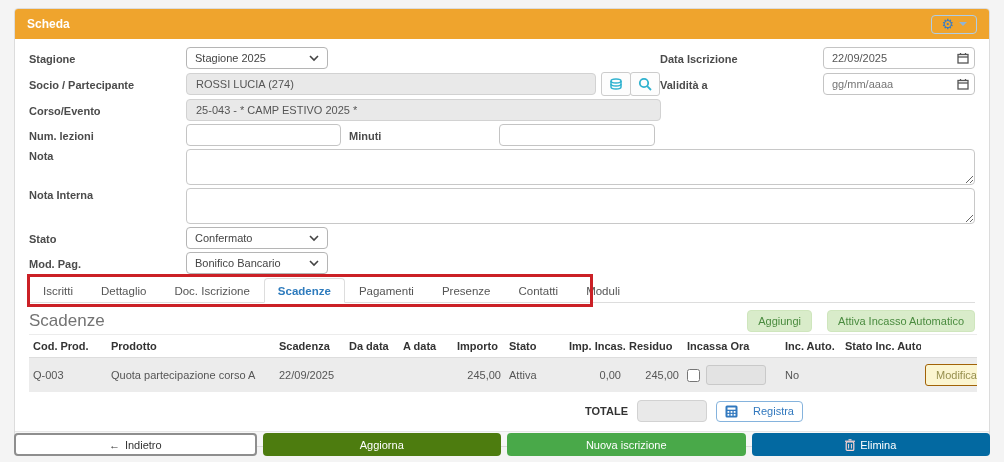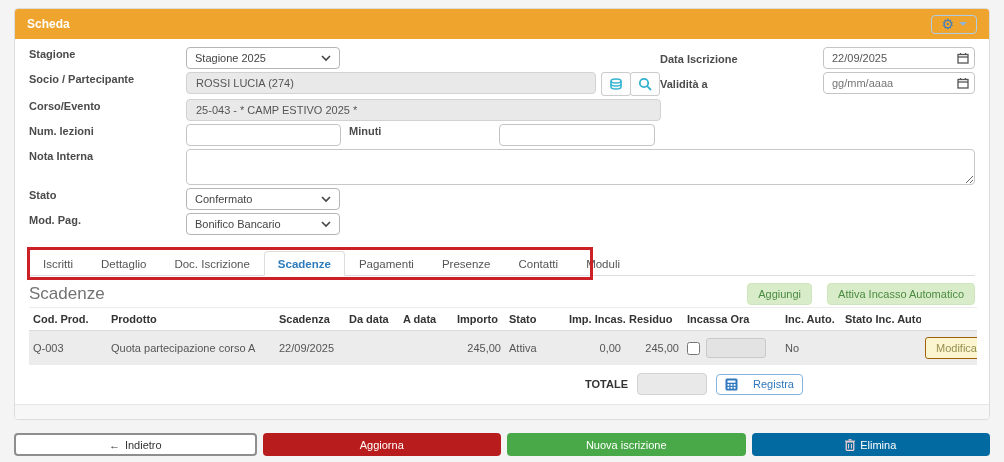--- a/index.html
+++ b/index.html
@@ -23,25 +23,25 @@
   .panel-title { color:#fff; font-size:12px; font-weight:bold; }
   .gear-btn {
     margin-left:auto; display:flex; align-items:center; gap:5px;
     border:1px solid #aecde6; border-radius:4px; padding:1px 9px 2px;
     cursor:pointer; background:transparent;
   }
   .gear-glyph { color:#3c7dc0; font-size:14px; line-height:14px; }
   .gear-caret { width:0; height:0; border-left:4px solid transparent; border-right:4px solid transparent; border-top:4px solid #8fb4d6; }
   
   .panel-body { padding:8px 14px 0 14px; }
-  .frow { display:flex; align-items:flex-start; margin-bottom:3px; }
+  .frow { display:flex; align-items:center; margin-bottom:3px; }
   .frow.top { align-items:flex-start; }
   .flabel { width:157px; min-width:157px; font-size:11px; font-weight:bold; color:#4b4b4b; padding-top:1px; }
   .sel {
-    width:154px; height:22px; border:1px solid #b5b5b5; border-radius:4px; background:#fff;
+    width:142px; height:22px; border:1px solid #b5b5b5; border-radius:4px; background:#fff;
     display:flex; align-items:center; padding:0 8px; font-size:11px; color:#444; cursor:pointer;
   }
   .sel .chev { margin-left:auto; }
   .tinput {
     height:22px; border:1px solid #c4c4c4; border-radius:4px; background:#fff;
     font-size:11px; color:#555; padding:0 8px; font-family:"Liberation Sans",sans-serif;
   }
   .dis {
     height:22px; background:#e9e9e9; border:1px solid #d2d2d2; border-radius:4px;
     display:flex; align-items:center; padding:0 9px; font-size:11px; color:#555;
@@ -53,21 +53,21 @@
   .rgroup { margin-left:auto; display:flex; align-items:center; width:315px; }
   .rgroup .flabel { flex:1; width:auto; min-width:0; }
   .dateinput { position:relative; width:152px; }
   .dateinput input { width:100%; padding-right:22px; }
   .dateinput .cal { position:absolute; right:6px; top:5px; pointer-events:none; }
   textarea.note {
     flex:1; height:36px; border:1px solid #c8c8c8; border-radius:4px; resize:both;
     font-family:"Liberation Sans",sans-serif; font-size:11px; padding:3px 6px; color:#444;
   }
   
-  .tabs-wrap { position:relative; margin-top:16px;text-align:right; }
+  .tabs-wrap { position:relative; margin-top:4px;text-align:right; }
   .red-annotation {
     position:absolute; left:-2px; top:-4px; width:566px; height:33px;
     border:3px solid #cb2026; pointer-events:none; z-index:5;
   }
   .tabs { display:flex; border-bottom:1px solid #ddd; }
   .tab {
     padding:6px 13px 5px; font-size:11.5px; color:#555; cursor:pointer;
     border:1px solid transparent; margin-bottom:-1px; border-radius:4px 4px 0 0;
   }
   .tab.active {
@@ -112,21 +112,21 @@
   
   .panel-foot { margin-top:5px; height:15px; background:#f7f7f7; border-top:1px solid #e7e7e7; border-radius:0 0 3px 3px; }
   
   .bottom-bar { position:absolute; left:14px; right:14px; top:433px; display:flex; gap:6px; }
   .bottom-bar .bbtn {
     flex:1; height:23px; border-radius:4px; font-size:11px; cursor:pointer;
     display:flex; align-items:center; justify-content:center; gap:5px;
     font-family:"Liberation Sans",sans-serif; border:none; color:#fff;
   }
   .bbtn.back { background:#fff; border:2px solid #8e8e8e; color:#333; }
-  .bbtn.update { background:#b91c1c; }
+  .bbtn.update { background:#4d7c0f; }
   .bbtn.new { background:#49a949; }
   .bbtn.delete { background:#0369a1; }
   svg { display:block; }
 </style>
 </head>
 <body>
 
 <div class="panel">
 
   <div class="panel-head">
@@ -206,20 +206,24 @@
       <div class="dis" style="width:475px;">25-043 - * CAMP ESTIVO 2025 *</div>
     </div>
 
     <div class="frow">
       <span class="flabel">Num. lezioni</span>
       <input class="tinput" style="width: 155px;" type="text" value="">
       <span class="flabel" style="width:158px; min-width:158px; padding-left:8px;">Minuti</span>
       <input class="tinput" style="width: 156px;" type="text" value="">
     </div>
 
+    <div class="frow top">
+      <span class="flabel">Nota</span>
+      <textarea class="note" style=""></textarea>
+    </div>
 
     <div class="frow top">
       <span class="flabel">Nota Interna</span>
       <textarea class="note" style=""></textarea>
     </div>
 
     <div class="frow">
       <span class="flabel">Stato</span>
       <div class="sel">
         <span>Confermato</span>

